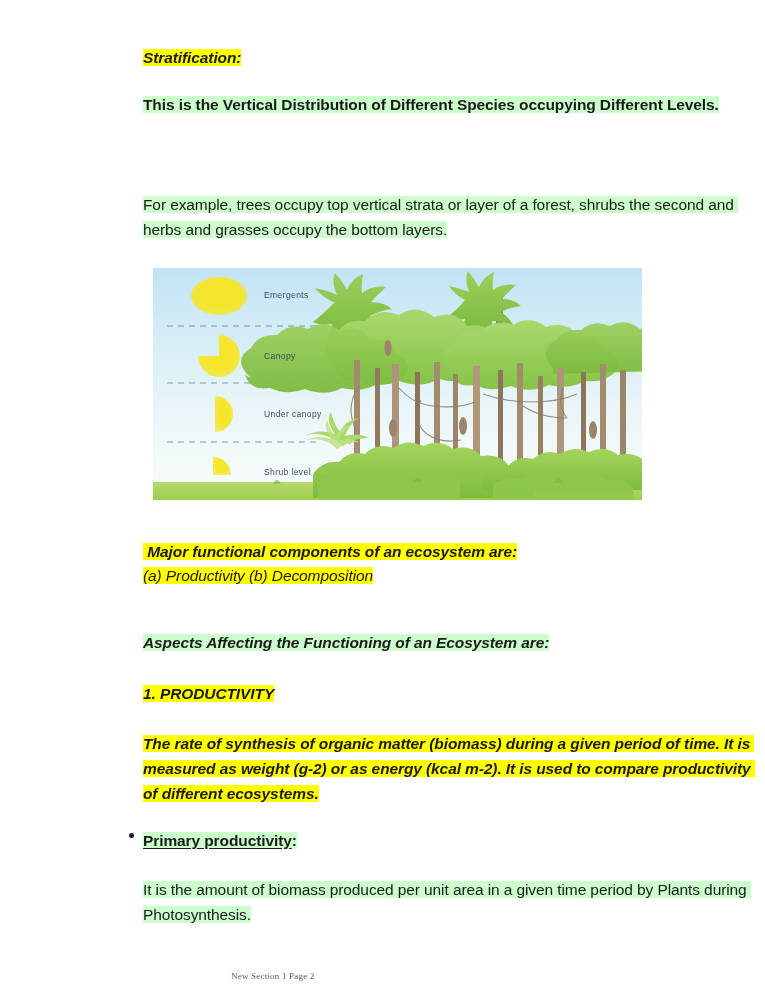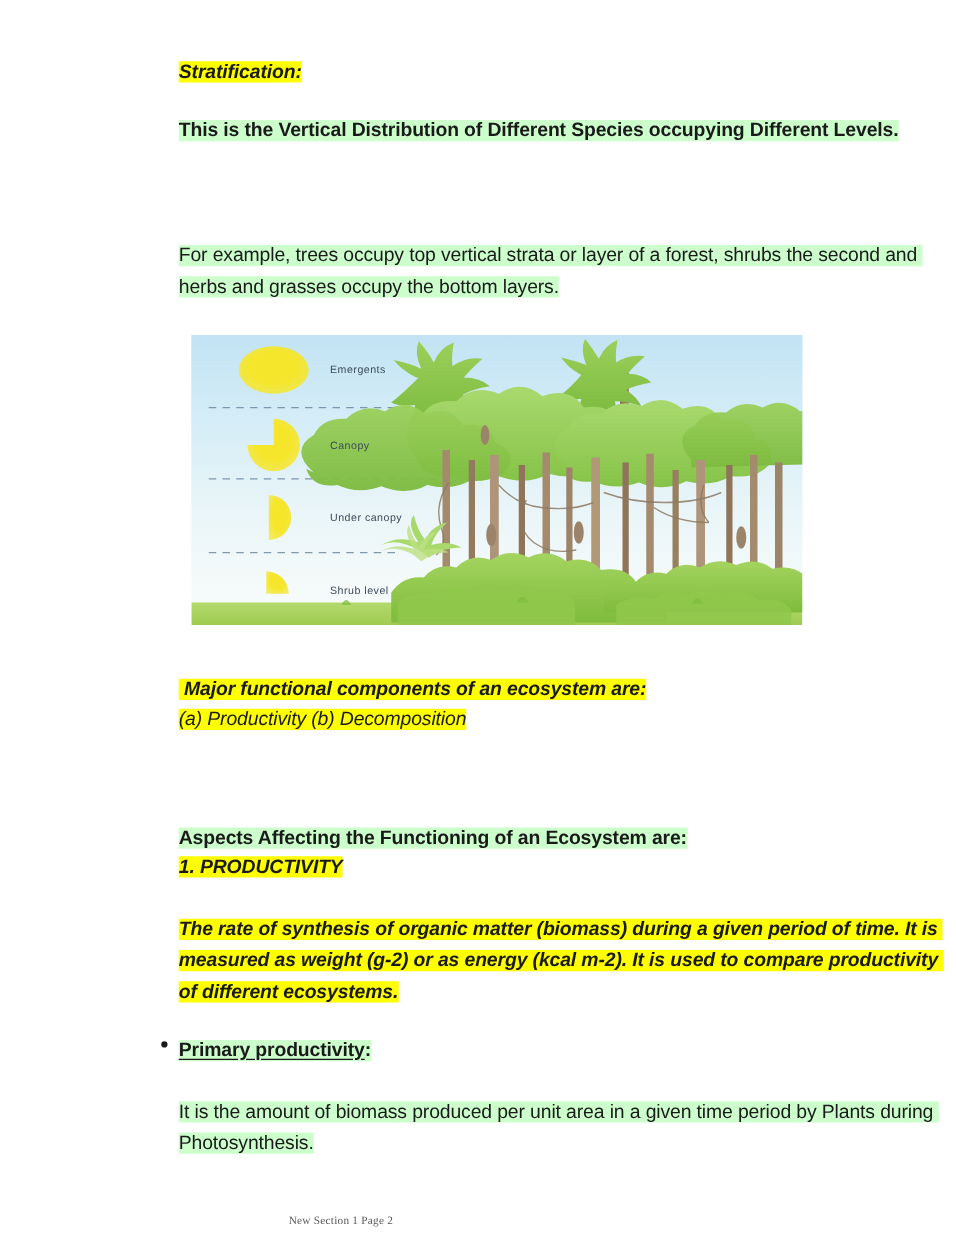--- a/index.html
+++ b/index.html
@@ -39,21 +39,21 @@
   
   #t-stratification { top: 45px; }
   #t-vertical       { top: 92px; width: 592px; font-weight: bold; }
   #t-strata         { top: 142px; }
   #t-example        { top: 192px; width: 608px; }
 
   #t-major          { top: 539px; font-weight: bold; }
   #t-major-a        { top: 563px; }
   #t-major-c        { top: 586px; }
 
-  #t-aspects        { top: 658px; font-weight: bold; }
+  #t-aspects        { top: 630px; font-weight: bold; font-style: italic; }
   #t-productivity   { top: 681px; font-weight: bold; }
   #t-rate           { top: 731px; width: 610px; font-weight: bold; }
 
   #t-primary        { top: 828px; font-weight: bold; }
   #t-amount         { top: 877px; width: 615px; }
 
   .bullet {
     position: absolute;
     left: 129px;
     top: 833px;

